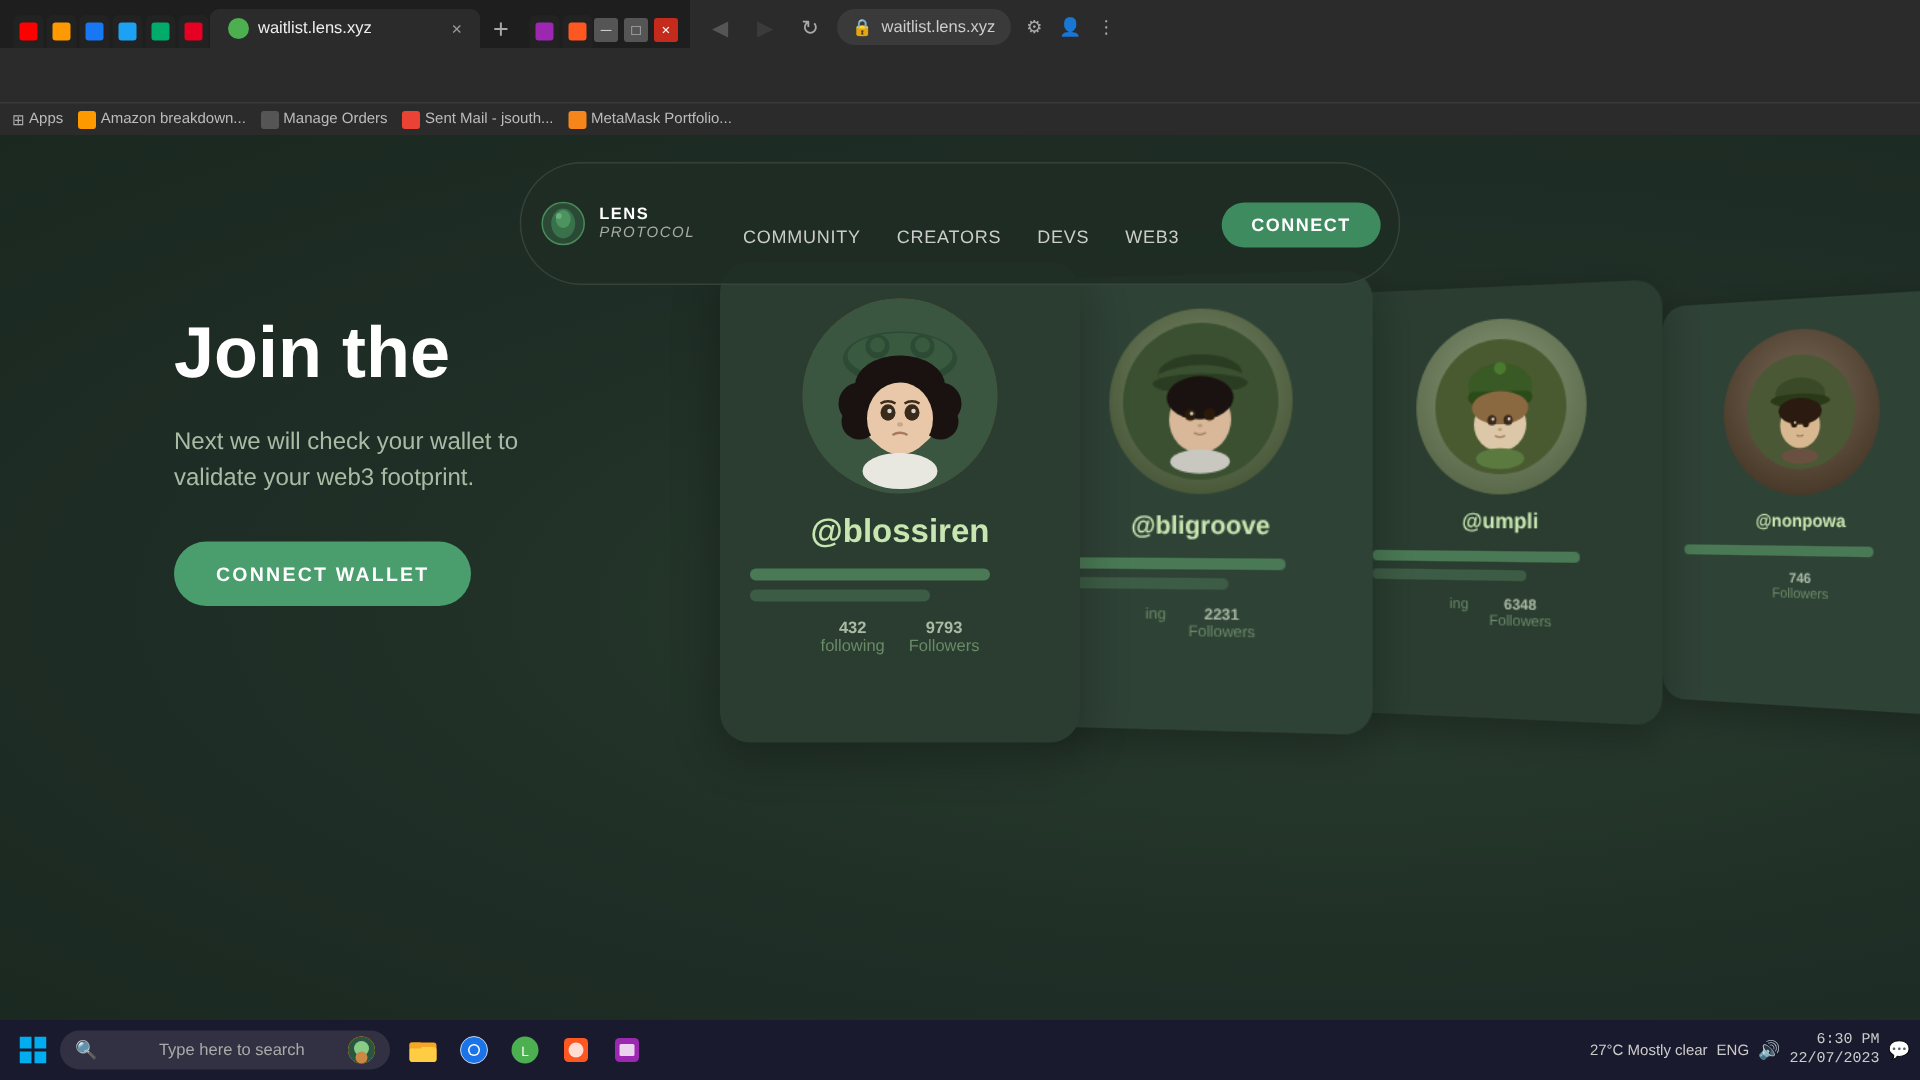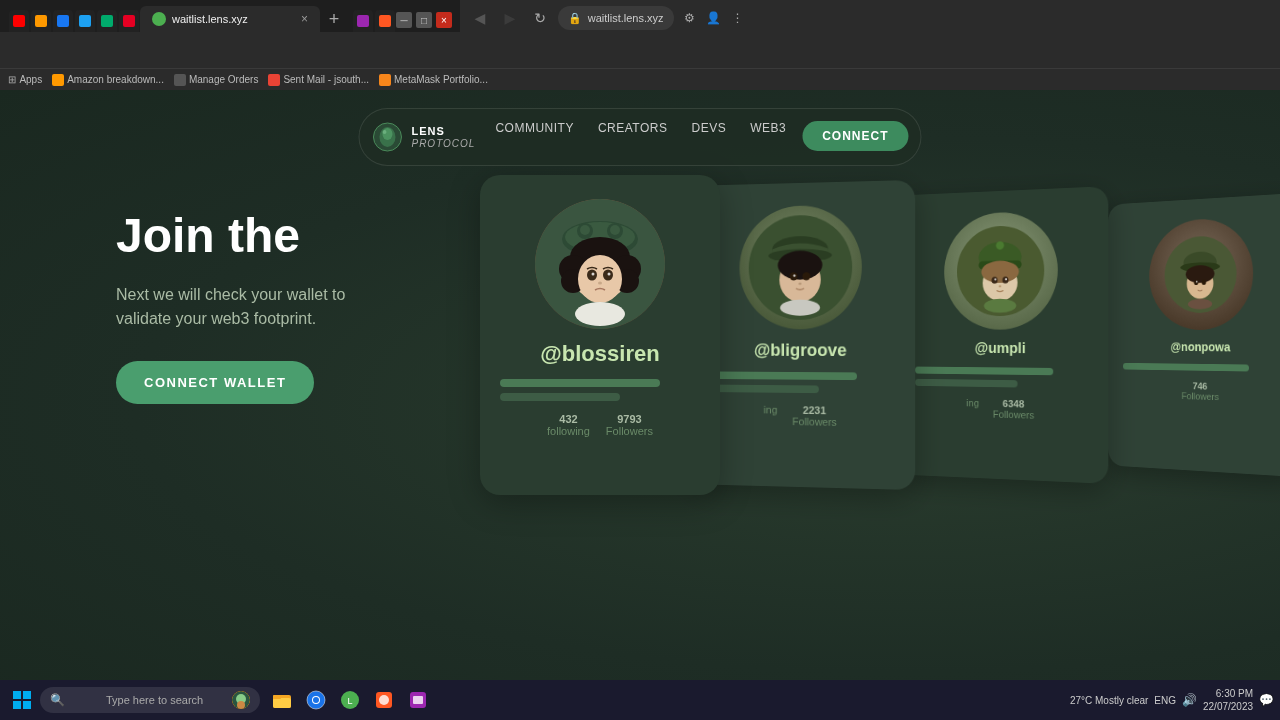--- a/index.html
+++ b/index.html
@@ -161,26 +161,26 @@
       overflow: hidden;
     }
 
     
     .navbar {
       position: absolute;
       top: 18px;
       left: 50%;
       transform: translateX(-50%);
       display: flex;
-      align-items: flex-start;
-      gap: 0;
+      align-items: flex-end;
+      gap: 12px;
       background: rgba(30, 45, 35, 0.85);
       border: 1px solid rgba(255,255,255,0.1);
       border-radius: 50px;
-      padding: 12px 12px;
+      padding: 24px 12px;
       z-index: 10;
     }
 
     .nav-logo {
       display: flex;
       align-items: center;
       gap: 8px;
       margin-right: 20px;
     }
 
@@ -479,20 +479,21 @@
       color: #ccc;
     }
 
     .taskbar-time {
       display: flex;
       flex-direction: column;
       align-items: flex-end;
       font-size: 10px;
       color: #ccc;
       line-height: 1.3;
+      font-family: Liberation Mono, monospace;
     }
 
     
     .bm-amazon { background: #ff9900; }
     .bm-gmail { background: #ea4335; }
     .bm-metamask { background: #f6851b; }
   </style>
 </head>
 <body>
 

